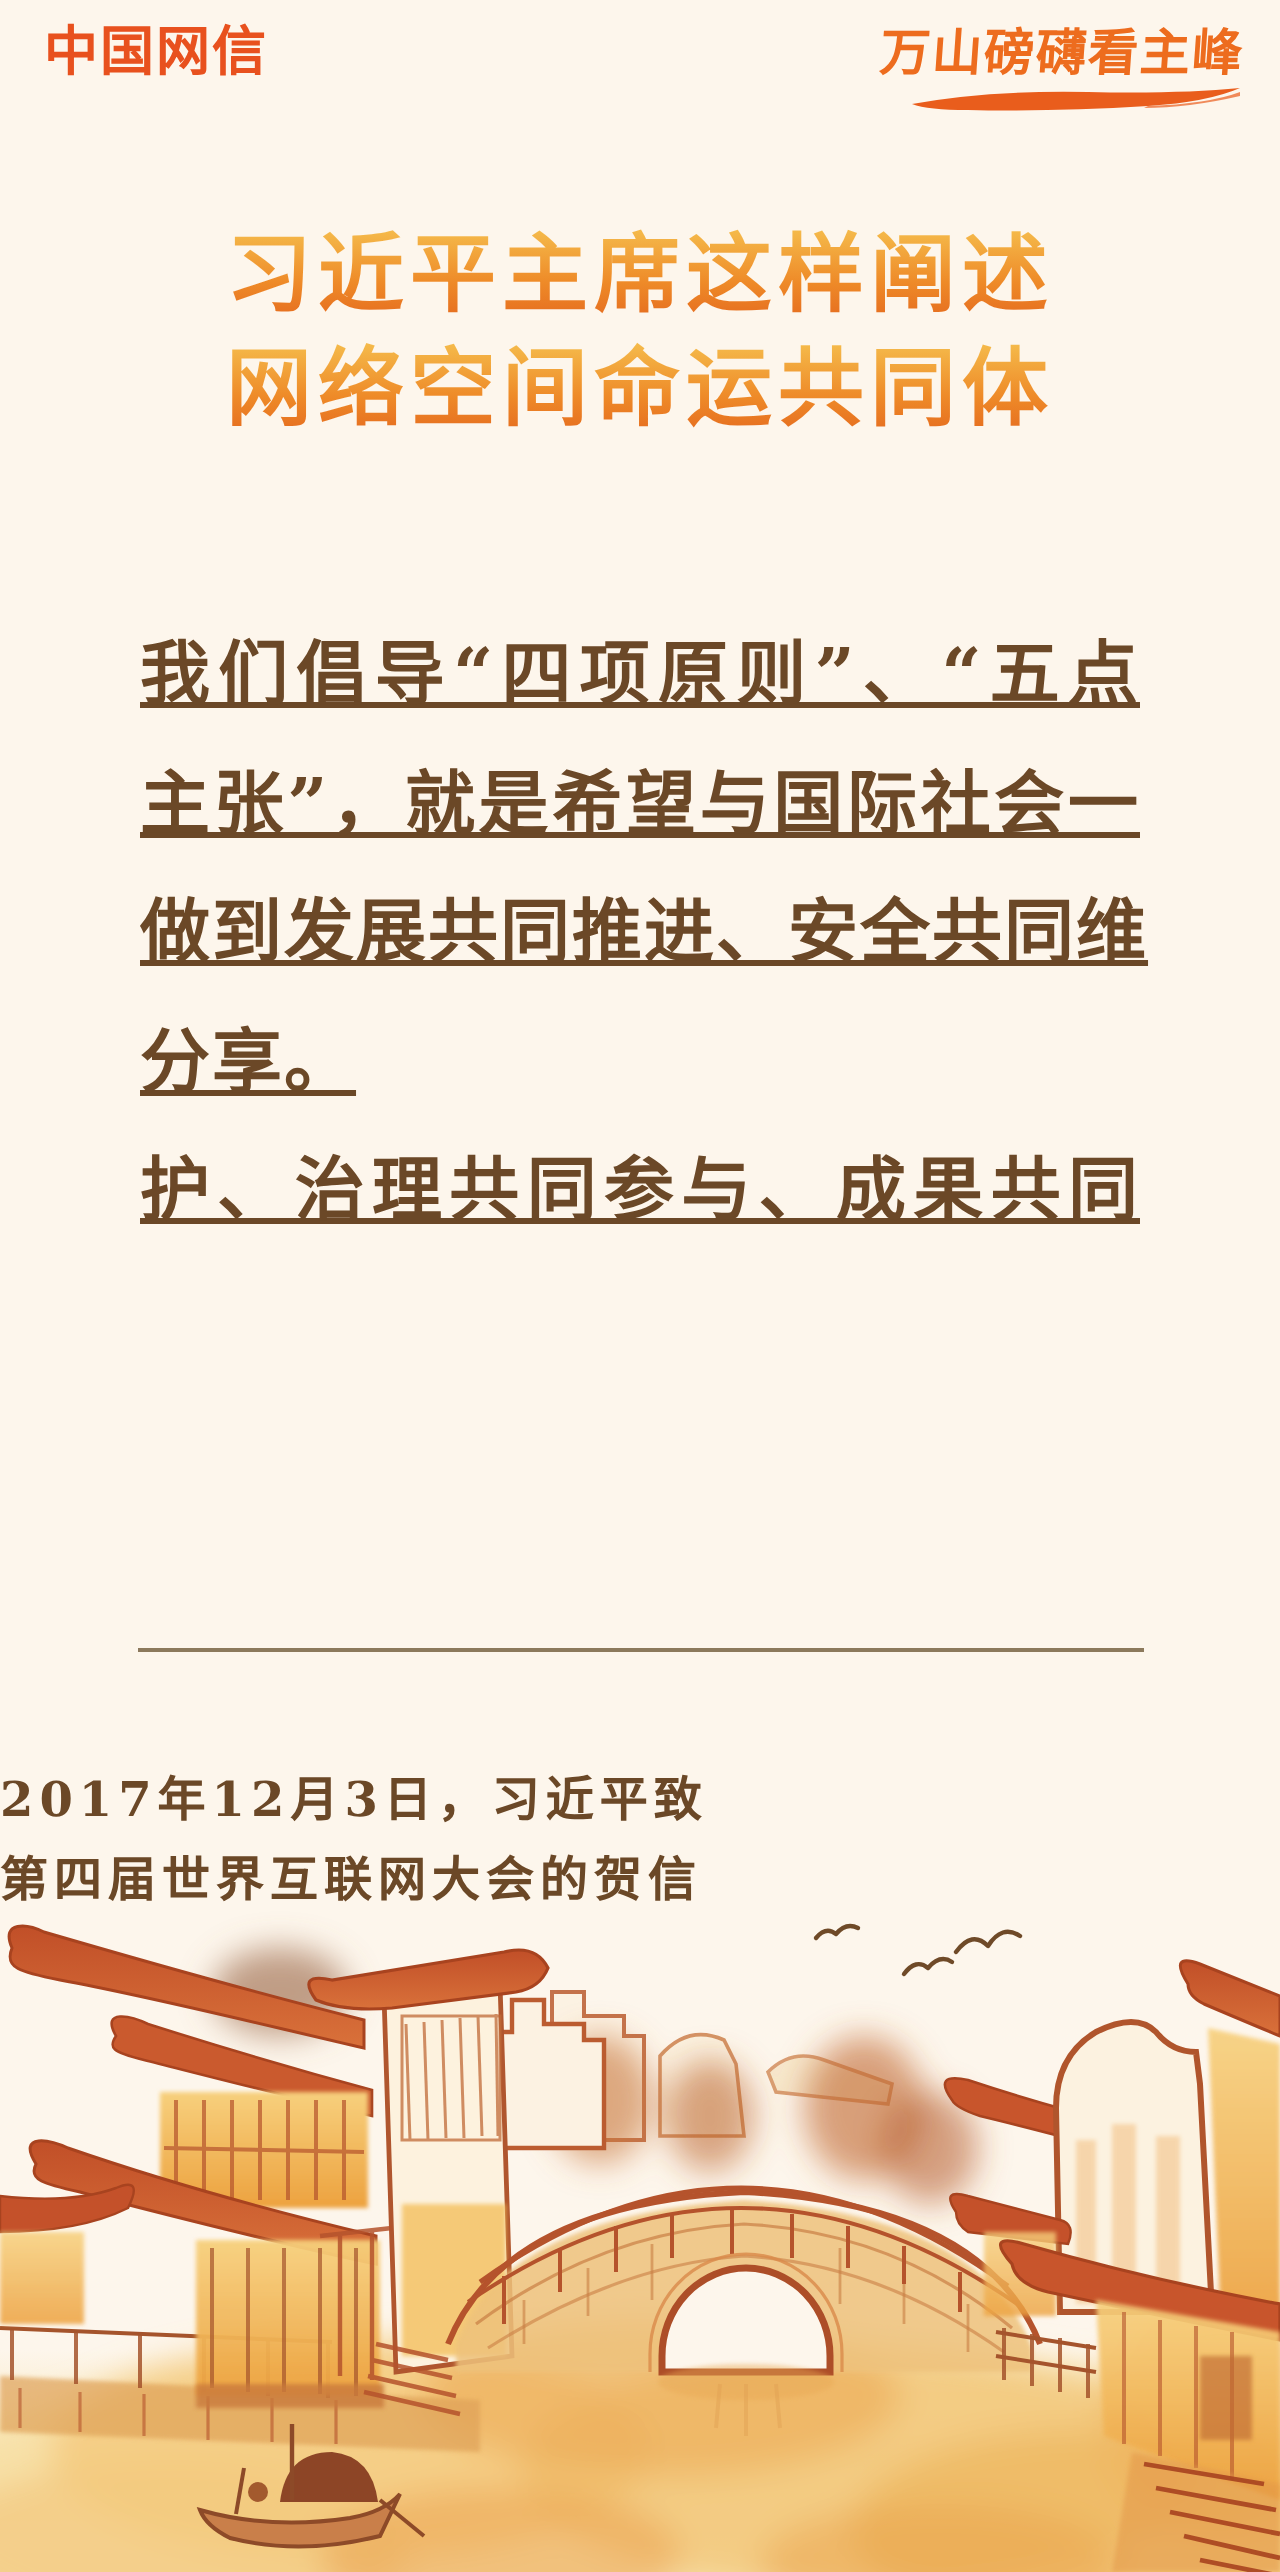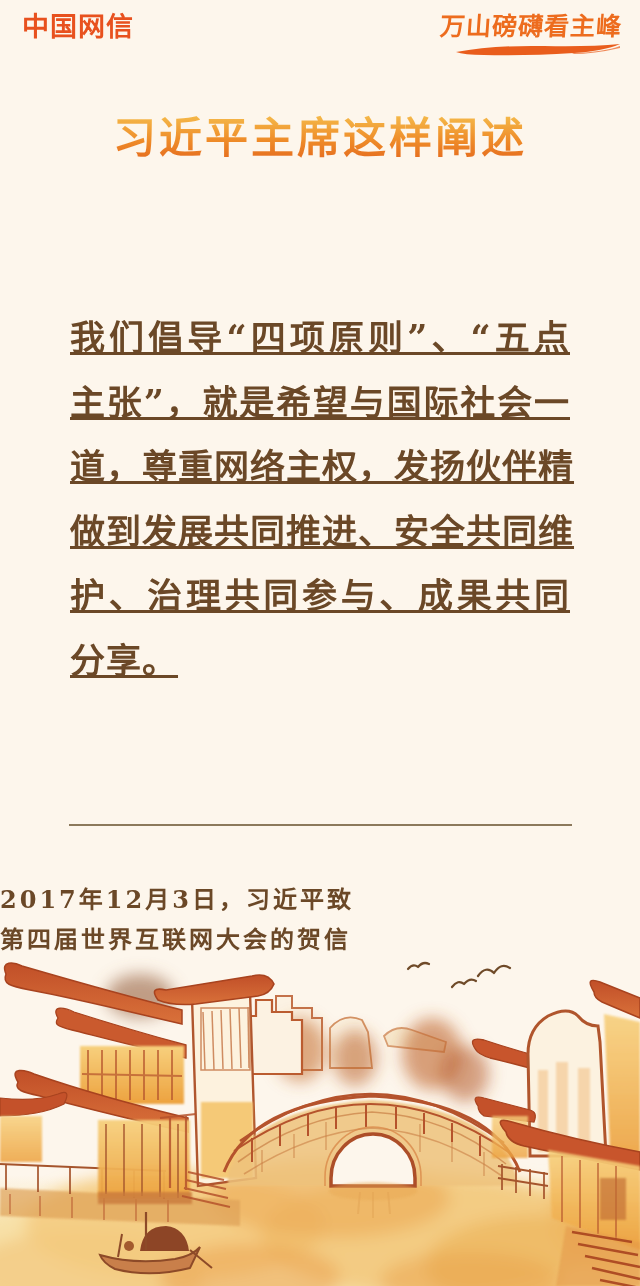--- a/index.html
+++ b/index.html
@@ -78,29 +78,29 @@
       <div class="slogan">万山磅礴看主峰</div>
       <svg width="168" height="14" viewBox="0 0 168 14" aria-hidden="true">
         <path d="M2,9 Q40,2 90,3 Q135,4 166,1 Q150,8 120,10 Q70,13 30,12 Q10,12 2,9 Z" fill="#e95d1c"></path>
         <path d="M120,10 Q150,9 166,3 L166,5 Q140,11 118,11 Z" fill="#e95d1c" opacity=".7"></path>
       </svg>
     </div>
   </div>
 
   <h1 class="title" style="margin:0;">
     <span class="title-line">习近平主席这样阐述</span>
+    <span class="title-line">网络空间命运共同体</span>
   </h1>
 
   <main class="quote">
     <div class="qline">我们倡导“四项原则”、“五点</div>
     <div class="qline">主张”，就是希望与国际社会一</div>
-    <div class="qline">道，尊重网络主权，发扬伙伴精</div>
     <div class="qline">做到发展共同推进、安全共同维</div>
+    <div class="qline last">分享。</div>
     <div class="qline">护、治理共同参与、成果共同</div>
-    <div class="qline last">分享。</div>
   </main>
 
   <div class="divider"></div>
 
   <div class="attrib">
     <div>2017年12月3日，习近平致</div>
     <div>第四届世界互联网大会的贺信</div>
   </div>
 
   <svg class="illustration" viewBox="0 0 640 336" aria-hidden="true">

